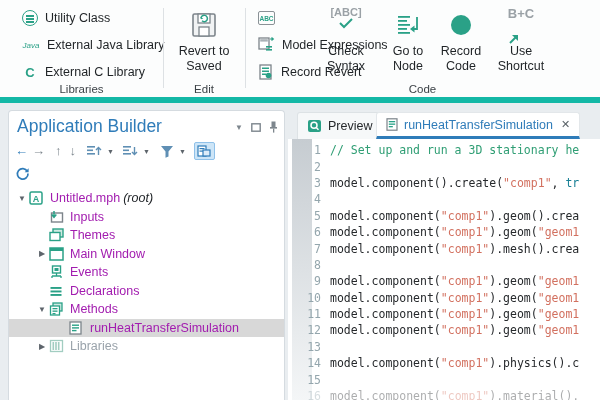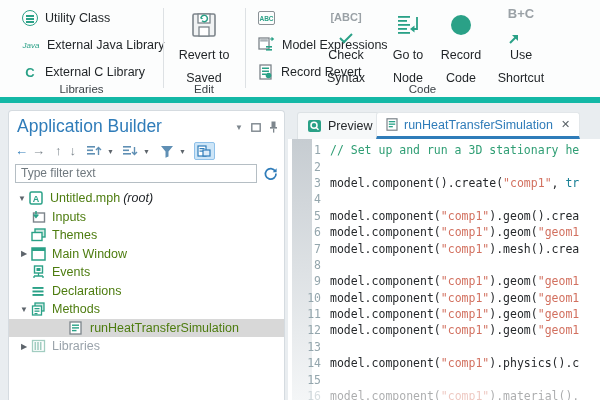--- a/index.html
+++ b/index.html
@@ -7,21 +7,21 @@
   body { background:#e9edf0; font-family:"Liberation Sans", sans-serif; color:#26292c; position:relative; }
 
   
   .ribbon { position:absolute; left:0; top:0; width:600px; height:103px; background:#fcfdfd; border-bottom:6px solid #14b8a6; }
   .rsep { position:absolute; top:8px; height:80px; width:1px; background:#dde1e4; }
   .group-label { position:absolute; bottom:2px; font-size:11.5px; color:#3c4247; text-align:center; }
   .rsmall { position:absolute; display:flex; align-items:center; gap:7px; height:22px; cursor:default; }
   .rsmall .lbl { font-size:12.5px; color:#1f2326; white-space:nowrap; }
   .rbig { position:absolute; top:6px; width:62px; display:flex; flex-direction:column; align-items:center; }
   .rbig .bicon { height:38px; display:flex; align-items:center; justify-content:space-between; }
-  .rbig .blbl { font-size:12.5px; line-height:23px; text-align:center; color:#1f2326; }
+  .rbig .blbl { font-size:12.5px; line-height:15px; text-align:center; color:#1f2326; }
 
   .ic-utility { width:16px; height:16px; border:1.6px solid #2aa187; border-radius:50%; position:relative; }
   .ic-utility i { position:absolute; left:3px; right:3px; height:1.5px; background:#2aa187; }
   .ic-java { font-size:8px; font-style:italic; font-weight:normal; color:#2aa187; width:18px; text-align:center; }
   .ic-c { font-size:13px; font-weight:bold; color:#2aa187; width:16px; text-align:center; }
   .ic-abc { width:17px; height:14px; border:1px solid #8a9196; border-radius:2px; font-size:6.5px; font-weight:bold; color:#2aa187; display:flex; align-items:center; justify-content:center; }
   .ic-bracket { font-size:11px; font-weight:bold; color:#9aa1a6; letter-spacing:0; }
   .ic-bc { font-size:13px; font-weight:bold; color:#9aa1a6; }
   .record-circle { width:20px; height:20px; border-radius:50%; background:#2aa187; }
 
@@ -35,22 +35,22 @@
   .caret { font-size:7px; color:#5d646b; margin-left:1px; }
   .tb-toggle { width:21px; height:18px; background:#cde5f7; border:1px solid #90c1e9; border-radius:2px; display:flex; align-items:center; justify-content:center; margin-left:4px; }
   .filter-row { position:absolute; left:6px; top:52px; right:6px; height:20px; display:flex; align-items:center; gap:6px; }
   .filter-row input { flex:1; height:19px; border:1px solid #b5bec4; font-size:12px; padding:0 5px; color:#3c4247; font-family:"Liberation Sans",sans-serif; outline:none; }
   .filter-row input::placeholder { color:#6f787e; }
   .tree { position:absolute; left:0; top:78px; right:0; bottom:0; font-size:12.5px; }
   .trow { height:18.5px; display:flex; align-items:center; white-space:nowrap; cursor:default; }
   .trow.sel { background:#d8d8d8; }
   .exp { width:14px; text-align:center; font-size:8px; color:#5d646b; flex:0 0 auto; }
   .tic { width:15px; height:14px; margin-right:6px; flex:0 0 auto; position:relative; }
-  .ind0 { padding-left:6px; } .ind1 { padding-left:8px; } .ind2 { padding-left:46px; }
-  .tlabel { color:#4d7c0f; }
+  .ind0 { padding-left:6px; } .ind1 { padding-left:26px; } .ind2 { padding-left:46px; }
+  .tlabel { color:#a21caf; }
   .tsuffix { font-style:italic; color:#202428; margin-left:3px; }
   .grayed .tlabel { color:#9aa3ab; }
 
   
   .editor-panel { position:absolute; left:288px; top:110px; width:312px; height:290px;padding-left:40px; }
   .tabbar { position:absolute; left:0; top:0; height:29px; width:100%; }
   .tab { position:absolute; top:2px; height:27px; display:flex; align-items:center; gap:6px; padding:0 9px; font-size:12.5px; border-radius:3px 3px 0 0; }
   .tab-preview { left:9px; background:#f6f8f9; border:1px solid #dde2e5; border-bottom:none; color:#26292c; }
   .tab-active { left:88px; background:#ffffff; color:#2f7cb9; border:1px solid #e3e7ea; border-bottom:3px solid #2f7cb9; }
   .tab-close { font-size:11px; color:#5a6268; margin-left:2px; }
@@ -129,21 +129,21 @@
         <rect x="4" y="3.5" width="7" height="1.5" fill="#2aa187"></rect>
         <rect x="4" y="6.5" width="7" height="1.5" fill="#2aa187"></rect>
         <rect x="4" y="9.5" width="4" height="1.5" fill="#2aa187"></rect>
         <circle cx="10.5" cy="11.5" r="2.8" fill="#2aa187"></circle>
       </svg>
     </span>
     <span class="lbl">Record Revert</span>
   </div>
 
   <div class="rbig" style="left:315px;">
-    <span class="bicon" style="flex-direction:column;display:flex;align-items:center;justify-content:flex-end;gap:10px;">
+    <span class="bicon" style="flex-direction:column;display:flex;align-items:center;justify-content:flex-start;">
       <span class="ic-bracket">[ABC]</span>
       <svg width="16" height="11" viewBox="0 0 16 11">
           <path d="M2 5 l4 4 L14 1" fill="none" stroke="#2aa187" stroke-width="2"></path>
         </svg>
     </span>
     <span class="blbl">Check Syntax</span>
   </div>
   <div class="rbig" style="left:377px;">
     <span class="bicon">
       <svg width="26" height="26" viewBox="0 0 26 26">
@@ -226,21 +226,20 @@
     <span class="tb-toggle">
       <svg width="14" height="12" viewBox="0 0 14 12">
           <rect x="1" y="1" width="8" height="10" fill="#ffffff" stroke="#2f7cb9" stroke-width="1.2"></rect>
           <rect x="2.5" y="3" width="5" height="1.2" fill="#2f7cb9"></rect>
           <rect x="2.5" y="5.5" width="5" height="1.2" fill="#2f7cb9"></rect>
           <rect x="6" y="5" width="7" height="6" fill="#dcecf9" stroke="#2f7cb9" stroke-width="1.2"></rect>
         </svg>
     </span>
   </div>
   <div class="filter-row">
-    <input type="text" placeholder="Type filter text" style="">
     <span>
       <svg width="15" height="15" viewBox="0 0 15 15">
           <path d="M12.3 5.2 A5.3 5.3 0 1 0 13 7.5" fill="none" stroke="#2f7cb9" stroke-width="1.7"></path>
           <path d="M13.6 2.2 v4 h-4z" fill="#2f7cb9"></path>
         </svg>
     </span>
   </div>
 
   <div class="tree">
     <div class="trow ind0">

